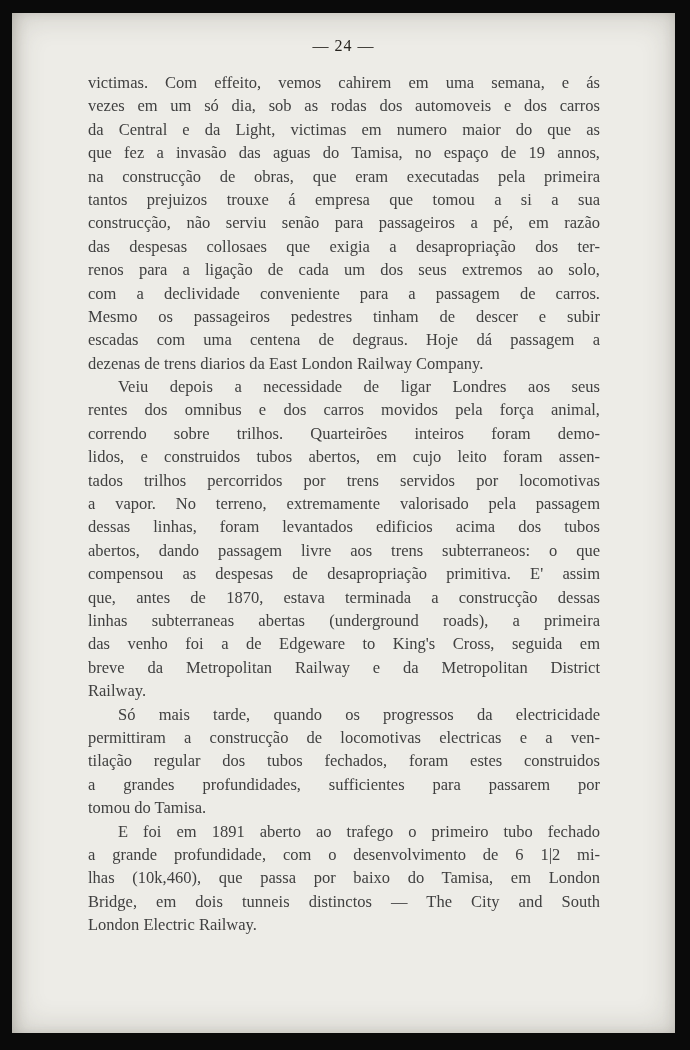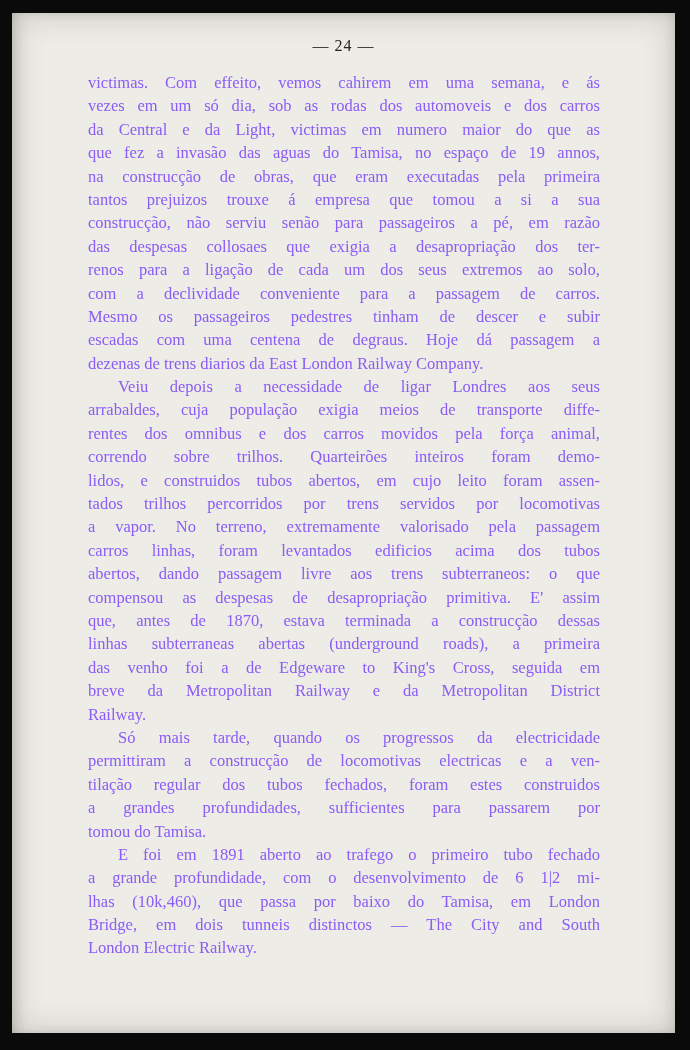--- a/index.html
+++ b/index.html
@@ -58,42 +58,41 @@
   }
   .it {
   }
 </style>
 </head>
 <body>
 
 <div class="scan-frame" style="background: rgb(10, 10, 10);">
   <div class="book-page" style="background: rgb(237, 236, 231);">
     <div class="page-number">— 24 —</div>
-    <div class="text-block" style="color: #8b5cf6;">
+    <div class="text-block" style="color: #404040;">
         <div class="line"><span>victimas. Com effeito, vemos cahirem em uma semana, e ás</span></div>
         <div class="line"><span>vezes em um só dia, sob as rodas dos automoveis e dos carros</span></div>
         <div class="line"><span>da Central e da Light, victimas em numero maior do que as</span></div>
         <div class="line"><span>que fez a invasão das aguas do Tamisa, no espaço de 19 annos,</span></div>
         <div class="line"><span>na construcção de obras, que eram executadas pela primeira</span></div>
         <div class="line"><span>tantos prejuizos trouxe á empresa que tomou a si a sua</span></div>
         <div class="line"><span>construcção, não serviu senão para passageiros a pé, em razão</span></div>
         <div class="line"><span>das despesas collosaes que exigia a desapropriação dos ter-</span></div>
         <div class="line"><span>renos para a ligação de cada um dos seus extremos ao solo,</span></div>
         <div class="line"><span>com a declividade conveniente para a passagem de carros.</span></div>
         <div class="line"><span>Mesmo os passageiros pedestres tinham de descer e subir</span></div>
         <div class="line"><span>escadas com uma centena de degraus. Hoje dá passagem a</span></div>
         <div class="line end"><span>dezenas de trens diarios da East London Railway Company.</span></div>
         <div class="line indent"><span>Veiu depois a necessidade de ligar Londres aos seus</span></div>
-        <div class="line"><span>arrabaldes, cuja população exigia meios de transporte diffe-</span></div>
         <div class="line"><span>rentes dos omnibus e dos carros movidos pela força animal,</span></div>
         <div class="line"><span>correndo sobre trilhos. Quarteirões inteiros foram demo-</span></div>
         <div class="line"><span>lidos, e construidos tubos abertos, em cujo leito foram assen-</span></div>
         <div class="line"><span>tados trilhos percorridos por trens servidos por locomotivas</span></div>
         <div class="line"><span>a vapor. No terreno, extremamente valorisado pela passagem</span></div>
-        <div class="line"><span>carros linhas, foram levantados edificios acima dos tubos</span></div>
+        <div class="line"><span>dessas linhas, foram levantados edificios acima dos tubos</span></div>
         <div class="line"><span>abertos, dando passagem livre aos trens subterraneos: o que</span></div>
         <div class="line"><span>compensou as despesas de desapropriação primitiva. E' assim</span></div>
         <div class="line"><span>que, antes de 1870, estava terminada a construcção dessas</span></div>
         <div class="line"><span>linhas subterraneas abertas (</span><span class="it">underground roads</span><span>), a primeira</span></div>
         <div class="line"><span>das venho foi a de </span><span class="it">Edgeware to King's Cross,</span><span> seguida em</span></div>
         <div class="line"><span>breve da </span><span class="it">Metropolitan Railway</span><span> e da </span><span class="it">Metropolitan District</span></div>
         <div class="line end"><span class="it">Railway.</span></div>
         <div class="line indent"><span>Só mais tarde, quando os progressos da electricidade</span></div>
         <div class="line"><span>permittiram a construcção de locomotivas electricas e a ven-</span></div>
         <div class="line"><span>tilação regular dos tubos fechados, foram estes construidos</span></div>

